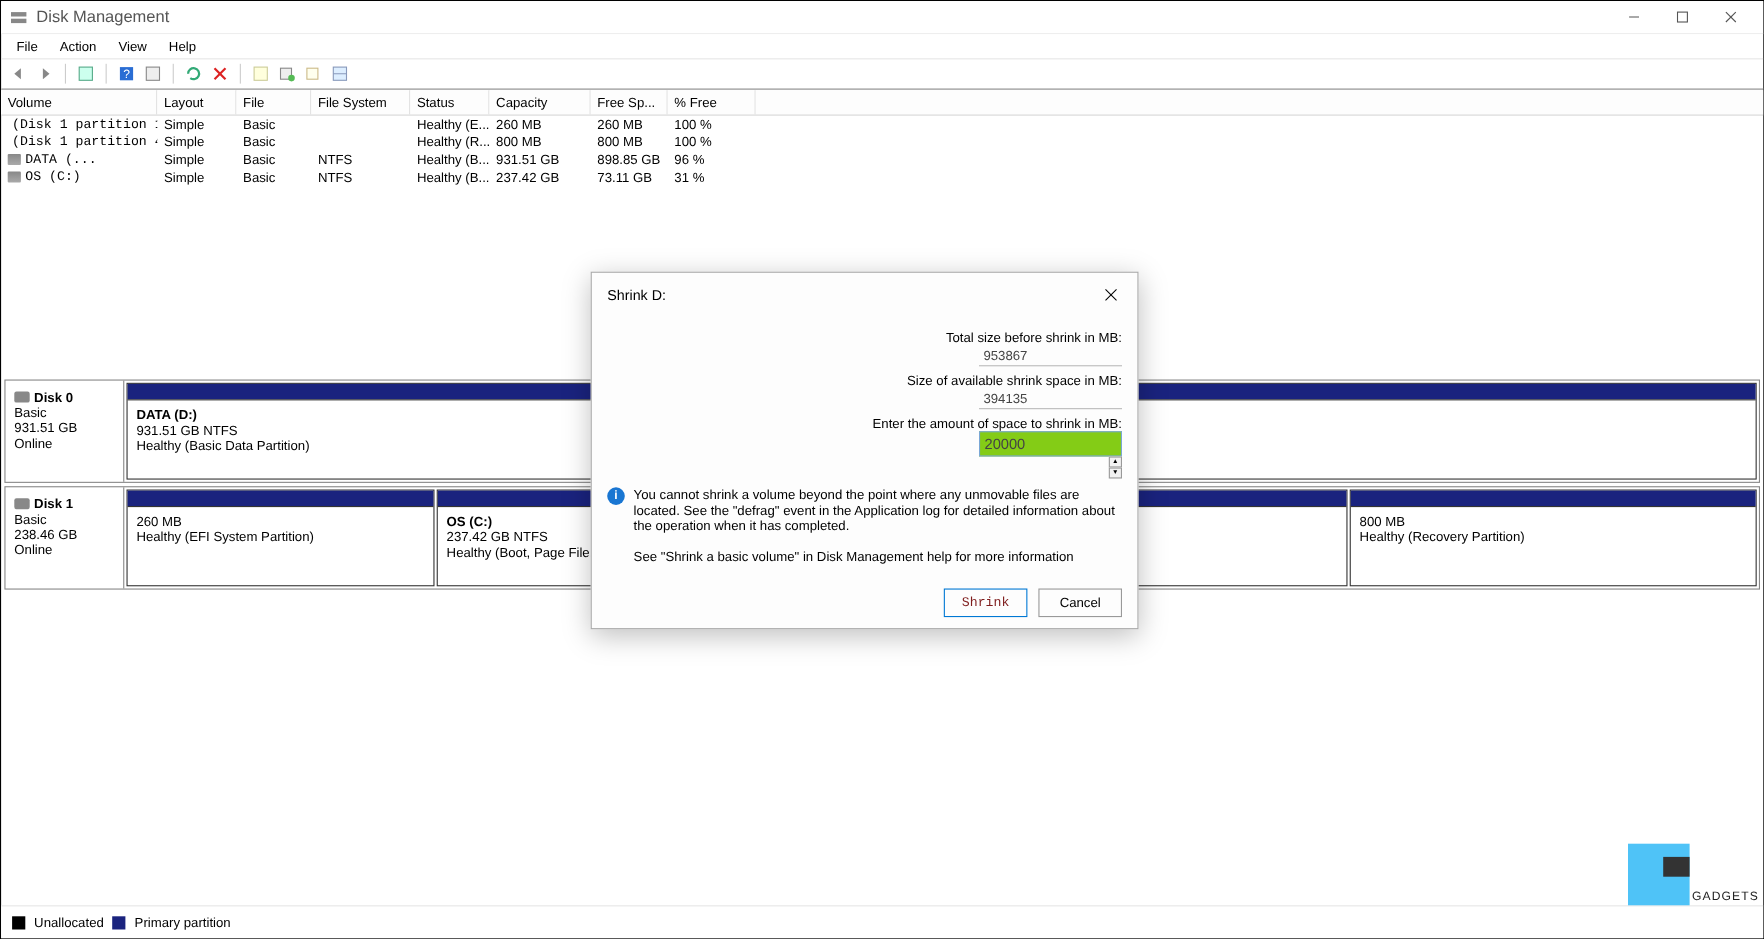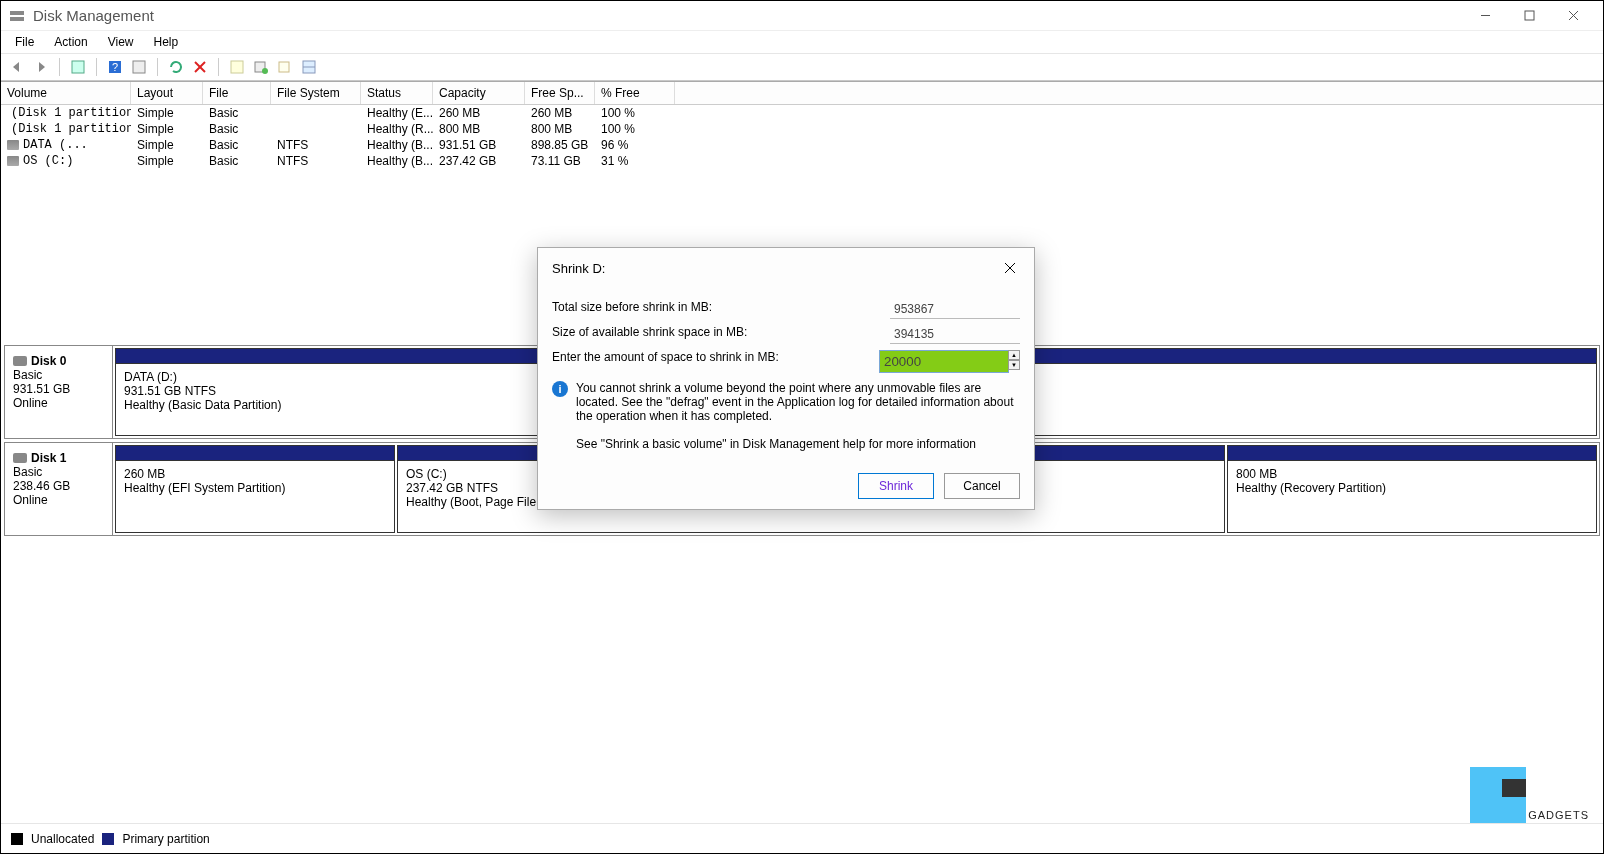--- a/index.html
+++ b/index.html
@@ -16,58 +16,58 @@
 
 .toolbar { height: 28px; display: flex; align-items: center; padding: 2px 6px; border-top: 1px solid #e6e6e6; border-bottom: 1px solid #c8c8c8; gap: 4px; }
 .toolbar .tb { width: 20px; height: 20px; display: flex; align-items: center; justify-content: center; }
 .toolbar .sep { width: 1px; height: 18px; background: #ccc; margin: 0 4px; }
 .toolbar svg { width: 16px; height: 16px; }
 
 .volumetable { border-top: 1px solid #aaa; }
 .vthead { display: flex; background: #fff; border-bottom: 1px solid #ccc; }
 .vth { padding: 4px 6px; border-right: 1px solid #ddd; font-size: 12px; background: #fdfdfd; }
 .vth:last-child { flex:1; border-right:none; }
-.c0{width:130px}.c1{width:72px}.c2{width:68px}.c3{width:90px}.c4{width:72px}.c5{width:92px}.c6{width:70px}.c7{width:80px}
+.c0{width:142px}.c1{width:72px}.c2{width:68px}.c3{width:90px}.c4{width:72px}.c5{width:92px}.c6{width:70px}.c7{width:80px}
 .vtrow { display: flex; padding: 1px 0; }
 .vtcell { padding: 0 6px; font-size: 12px; white-space: nowrap; overflow:hidden; }
 .vtcell.c0 { display:flex; align-items:center; gap:4px;font-family:Liberation Mono, monospace; }
 .volicon { width:12px; height:10px; background: linear-gradient(#888,#aaa); border-radius:1px; display:inline-block; }
 
 .disktable-area { margin-top: 176px; }
 .disk-row { display: flex; border: 1px solid #888; margin: 3px 3px; min-height: 94px; background:#fff; }
 .disk-info { width: 108px; border-right: 1px solid #888; padding: 8px; font-size:12px; }
 .disk-info .dname { font-weight: bold; display:flex; align-items:center; gap:4px; }
 .diskicon { width:14px; height:10px; background:#888; border-radius:2px; display:inline-block; }
 .parts { flex: 1; display: flex; gap: 2px; padding: 2px; }
 .part { border: 1px solid #333; display: flex; flex-direction: column; }
 .part-header { height: 14px; background: #1a237e; }
 .part-body { flex: 1; padding: 6px 8px; font-size: 12px; border-top:1px solid #333; }
-.part-body .pname { font-weight: normal; }
+.part-body .pname { font-weight: bold; }
 
 .statusbar { position: absolute; bottom: 0; left:0; right:0; height: 30px; display:flex; align-items:center; padding: 0 10px; gap: 8px; background:#fff; border-top:1px solid #e6e6e6; }
 .legend-sq { width: 12px; height: 12px; display:inline-block; }
 
 .dialog { position: absolute; left: 536px; top: 246px; width: 498px; background: #fdfdfd; border: 1px solid #aaa; box-shadow: 0 6px 24px rgba(0,0,0,.25); }
 .dlg-title { display:flex; align-items:center; padding: 10px 14px; font-size: 13px; }
 .dlg-title span { flex:1; }
 .dlg-close { width:20px; height:20px; display:flex; align-items:center; justify-content:center; }
 .dlg-body { padding: 6px 14px 12px 14px; }
-.dlg-row { display:flex; align-items:flex-start; margin: 6px 0; font-size:12px; }
+.dlg-row { display:flex; align-items:flex-end; margin: 6px 0; font-size:12px;flex-direction:column; }
 .dlg-row .lbl { flex:1; }
 .dlg-row .val { width: 130px; border-bottom: 1px solid #bbb; padding: 2px 4px; color:#444; }
 .dlg-row input.val { border:1px solid #7aa7d6; background:#84cc16; padding:3px 4px; border-bottom:1px solid #7aa7d6; }
 .spinner { width:12px; display:flex; flex-direction:column; margin-left:-1px; }
 .spinner div { height:10px; border:1px solid #999; display:flex; align-items:center; justify-content:center; font-size:6px; background:#f2f2f2; }
 .info-row { display:flex; gap:8px; margin-top:8px; font-size:12px; }
 .info-icon { width:16px; height:16px; border-radius:50%; background:#1976d2; color:#fff; display:flex; align-items:center; justify-content:center; font-weight:bold; font-size:11px; flex-shrink:0; }
 .dlg-footer { display:flex; justify-content:flex-end; gap:10px; padding: 10px 14px; }
 .dlg-btn { min-width:76px; padding:5px 14px; border:1px solid #999; background:#fdfdfd; font-size:12px; }
-.dlg-btn.primary { border-color:#0078d4; color:#6d28d9; }
-
-.watermark { position:absolute; right:14px; bottom:30px; display:flex; align-items:center; gap:2px; }
+.dlg-btn.primary { border-color:#0078d4; color:#7f1d1d;font-family:Liberation Mono, monospace; }
+
+.watermark { position:absolute; right:4px; bottom:30px; display:flex; align-items:center; gap:2px; }
 .wm-g { width:56px; height:56px; background:#4fc3f7; position:relative; }
 .wm-g::after { content:''; position:absolute; right:0; top:12px; width:24px; height:18px; background:#333; }
 .wm-t { font-size:11px; letter-spacing:1px; color:#222; align-self:flex-end; padding-bottom:2px; }
 </style>
 </head>
 <body>
 
 <div class="titlebar">
   <span class="icon">
     <svg viewBox="0 0 16 16">

